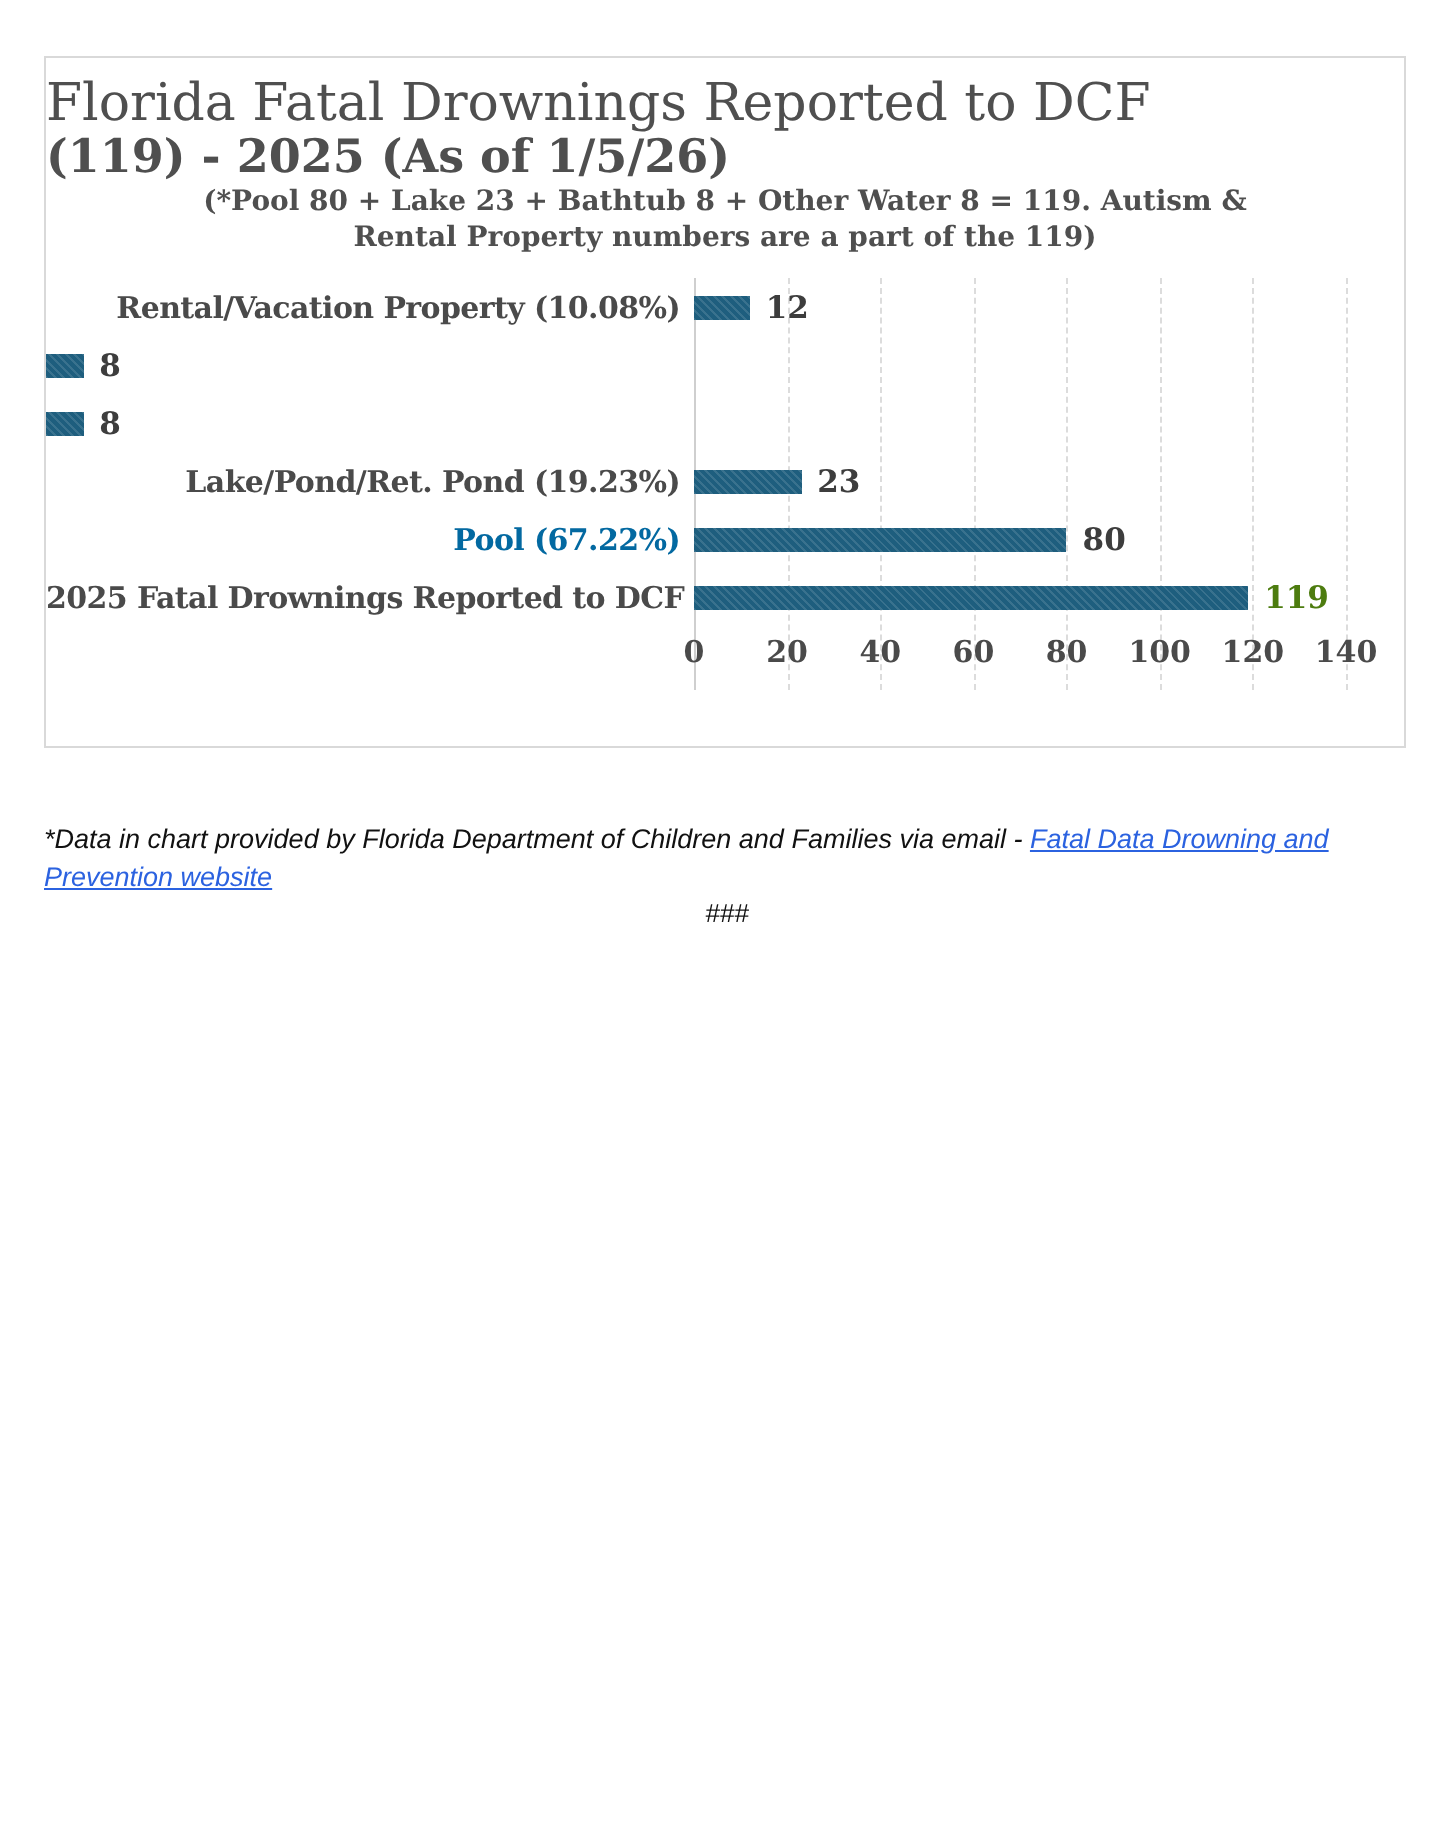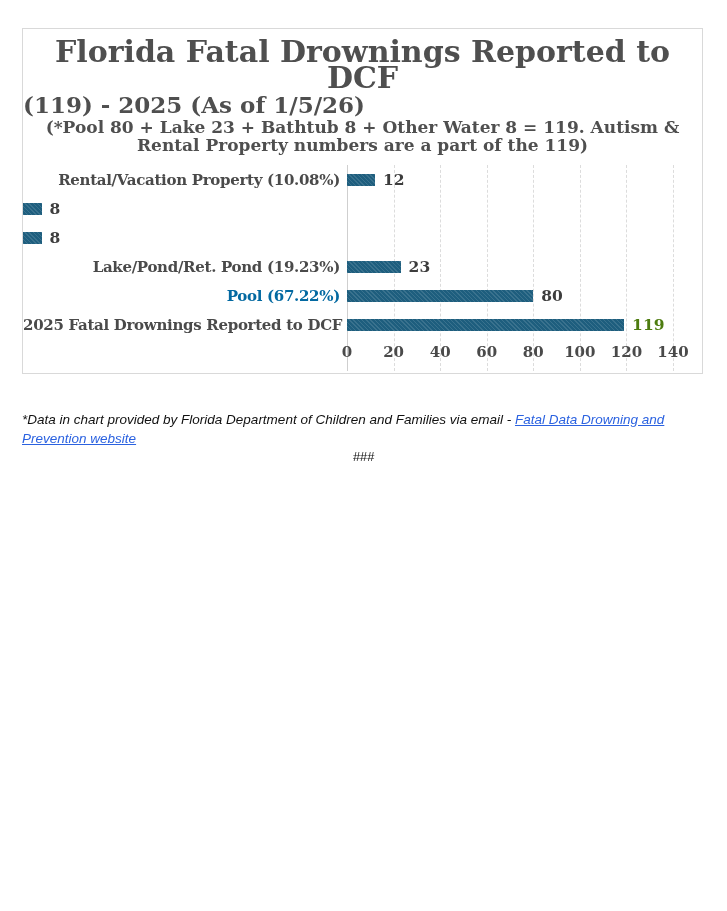--- a/index.html
+++ b/index.html
@@ -20,36 +20,36 @@
     width: 679px;
     height: 344px;
     border: 1px solid #d9d9d9;
     background: #ffffff;
     box-sizing: content-box;
     font-family: "DejaVu Serif", serif;
     overflow: hidden;
   }
   .title-line1 {
     margin-top: 10px;
-    text-align: center;
-    font-size: 30px;
+    text-align: left;
+    font-size: 26px;
     line-height: 26px;
-    font-weight: bold;
+    font-weight: normal;
     color: #4f4f4f;
   }
   .title-line2 {
     text-align: left;
     font-size: 23px;
     line-height: 27px;
     font-weight: bold;
     color: #4f4f4f;
   }
   .subtitle-line {
     text-align: center;
-    font-size: 17px;
+    font-size: 14px;
     line-height: 18px;
     font-weight: bold;
     color: #4f4f4f;
   }
 
   
   .chart-body {
     position: relative;
     margin-top: 11px;
     height: 223px; 

